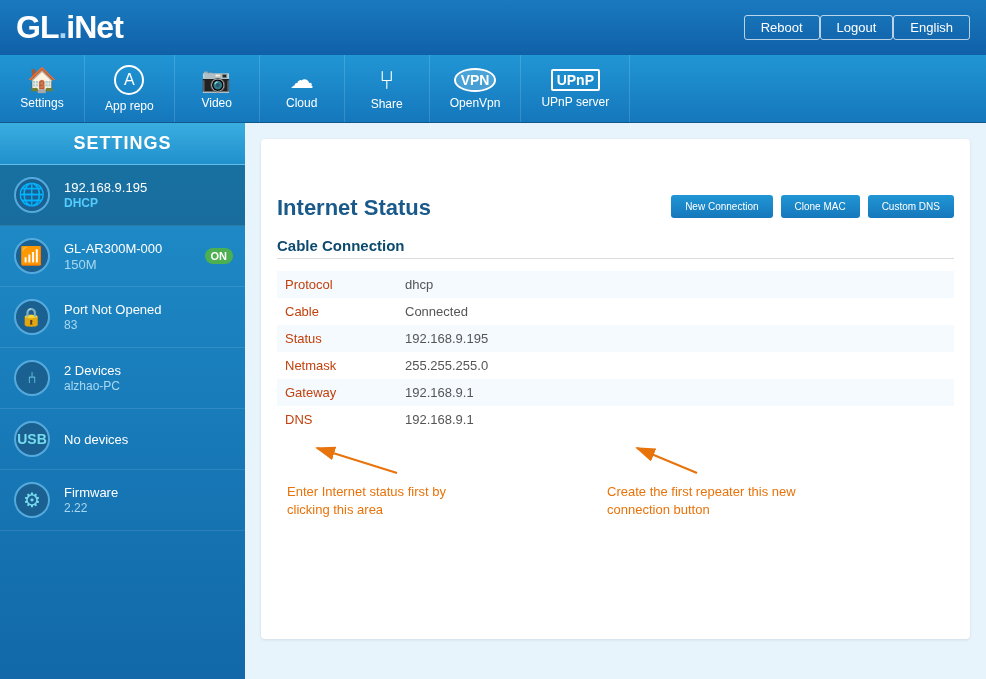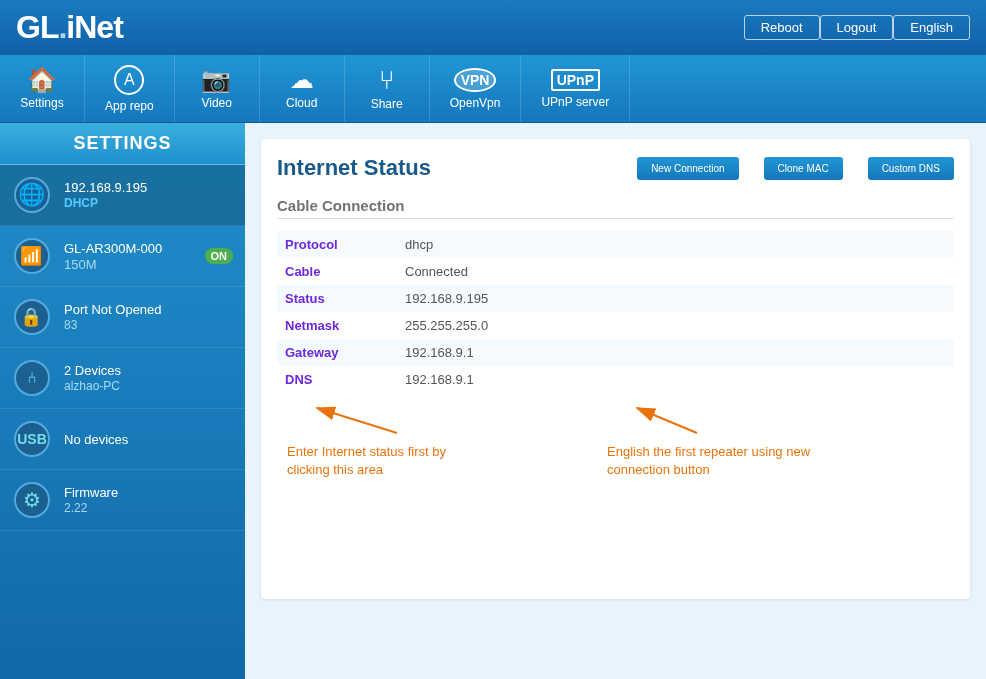--- a/index.html
+++ b/index.html
@@ -140,61 +140,62 @@
 
     
     .panel {
       background: white;
       border-radius: 4px;
       padding: 16px;
       box-shadow: 0 1px 3px rgba(0,0,0,0.1);
     }
     .panel-header {
       display: flex;
-      align-items: center;
-      gap: 25px;
+      align-items: flex-start;
+      gap: 8px;
       margin-bottom: 16px;
+      margin-top: 40px;
     }
     .panel-title {
       font-size: 22px;
       font-weight: bold;
       color: #1a5a8a;
       flex: 1;
     }
     .action-btn {
       background: linear-gradient(180deg, #2196d4 0%, #1577bc 100%);
       color: white;
       border: none;
       padding: 6px 14px;
       border-radius: 3px;
       cursor: pointer;
       font-size: 10px;
     }
 
     .section-title {
       font-size: 15px;
       font-weight: bold;
-      color: #737373;
+      color: #0c4a6e;
       margin-bottom: 12px;
       padding-bottom: 4px;
       border-bottom: 1px solid #ddd;
     }
 
     
     .info-table {
       width: 100%;
       border-collapse: collapse;
     }
     .info-table tr td {
       padding: 6px 8px;
       font-size: 13px;
     }
     .info-table tr td:first-child {
-      color: #6d28d9;
-      font-weight: bold;
+      color: #c2410c;
+      font-weight: normal;
       width: 120px;
     }
     .info-table tr td:last-child {
       color: #555;
     }
     .info-table tr:nth-child(odd) { background: #f5faff; }
     .annotation-box {
       position: absolute;
       color: #e8730a;
       font-size: 13px;
@@ -443,18 +444,18 @@
 
           <line x1="120" y1="30" x2="40" y2="5" stroke="#e8730a" stroke-width="2" marker-end="url(#arrowhead1)"></line>
 
           <line x1="420" y1="30" x2="360" y2="5" stroke="#e8730a" stroke-width="2" marker-end="url(#arrowhead2)"></line>
         </svg>
 
         <div class="annotation-box" style="left:10px; top:40px; max-width:200px;">
           <span>Enter Internet status first by clicking this area</span>
         </div>
         <div class="annotation-box" style="left:330px; top:40px; max-width:220px;">
-          <span>English the first repeater using new connection button</span>
+          <span>Create the first repeater this new connection button</span>
         </div>
       </div>
     </div>
   </div>
 </div>
 
 </body></html>

